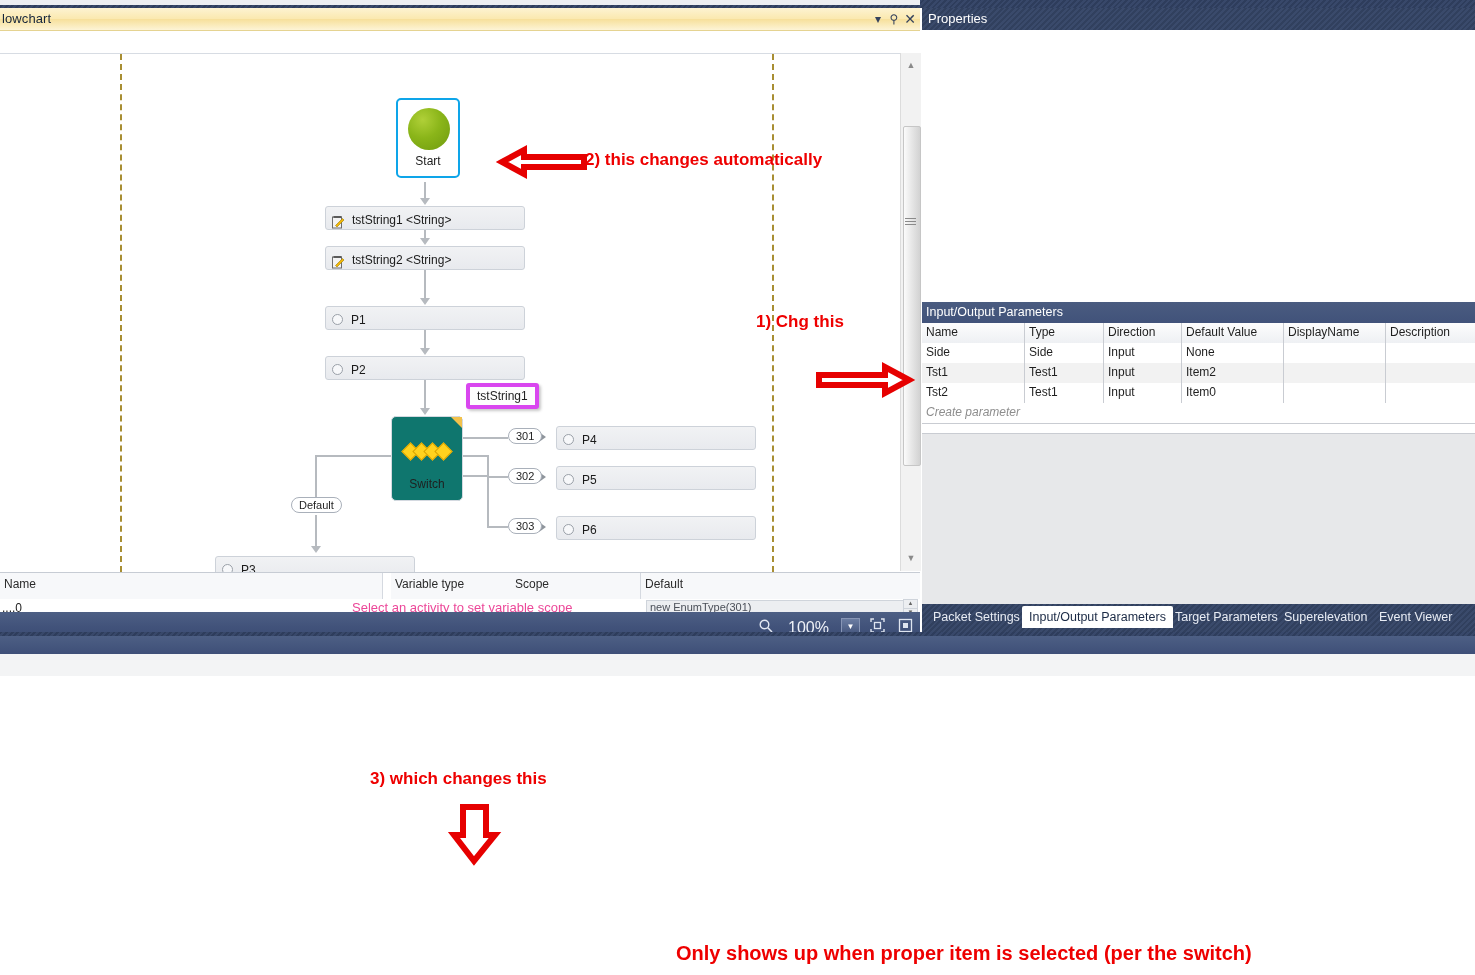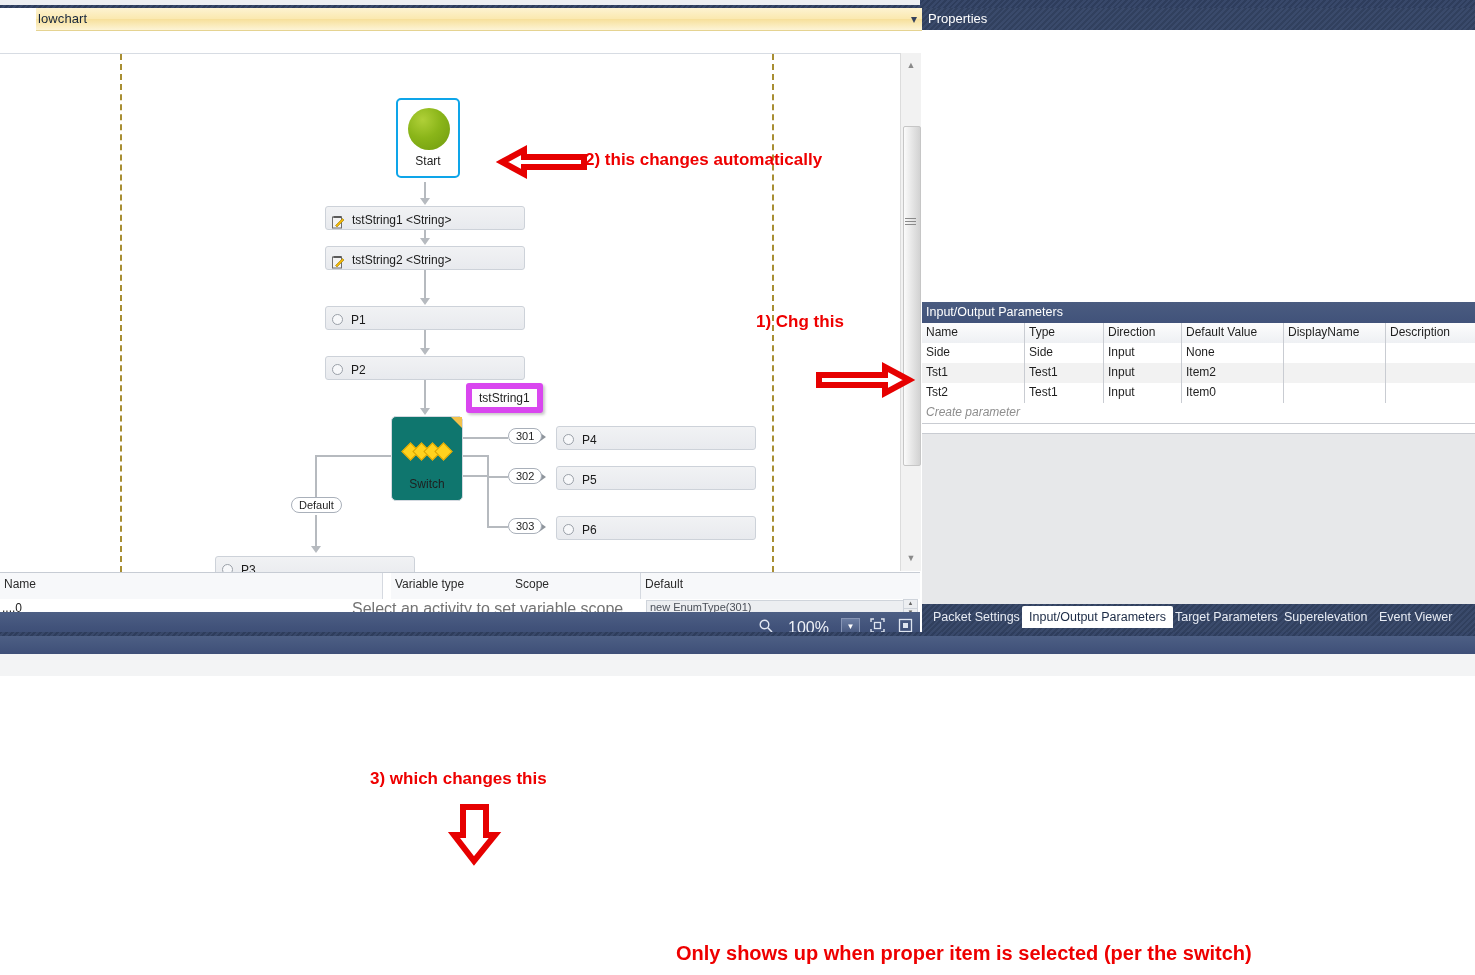--- a/index.html
+++ b/index.html
@@ -14,21 +14,21 @@
   
   #top-strip{left:0;top:0;width:1475px;height:8px;
     background:repeating-linear-gradient(135deg,#2e3d5c 0 2px,#38486a 2px 4px);}
   #top-strip-white{left:0;top:0;width:920px;height:5px;background:#eceef2;}
 
   
   #designer{left:0;top:8px;width:920px;height:600px;background:#ffffff;}
 
   #designer-titlebar{left:0;top:0;width:920px;height:22px;
      background:linear-gradient(to bottom,#fdf3d2 0%,#fbe9b0 48%,#f7e09c 52%,#fdf4d6 100%);
-     border-bottom:1px solid #e5d391;margin-left:36px;}
+     border-bottom:1px solid #e5d391;}
   #designer-title{left:2px;top:3px;font-size:13px;color:#15253c;letter-spacing:.1px;}
   .tb-btn{top:3px;width:16px;height:16px;color:#35425c;font-size:12px;
      text-align:center;line-height:16px;cursor:default;}
   #tb-dropdown{left:870px;}
   #tb-pin{left:886px;}
   #tb-close{left:902px;font-size:14px;}
 
   #breadcrumb-bar{left:0;top:22px;width:920px;height:22px;background:#ffffff;}
   #breadcrumb{left:2px;top:3px;font-size:13px;color:#26344c;}
 
@@ -66,21 +66,21 @@
 
   #switch-box{left:391px;top:362px;width:70px;height:83px;background:#0f766e;
      border:1px solid #d4d9e0;border-radius:5px;}
   #switch-corner{right:0px;top:0px;width:0;height:0;
      border-top:11px solid #f2c14b;border-left:11px solid transparent;}
   #switch-diamonds{left:0;top:28px;width:70px;text-align:center;}
   .dia{display:inline-block;width:11px;height:11px;background:#ffd21e;
      border:1px solid #d9a400;transform:rotate(45deg);margin:0 -1px;}
   #switch-label{left:0;top:60px;width:70px;text-align:center;font-size:12px;}
 
-  .tooltip{background:#fdfdfd;border:6px solid #d946ef;border-radius:3px;
+  .tooltip{background:#fdfdfd;border:4px solid #d946ef;border-radius:3px;
      font-size:12px;padding:2px 7px;box-shadow:2px 2px 3px rgba(0,0,0,.22);}
   #tt-tstString1{left:466px;top:329px;}
 
   .pill{border:1px solid #a9b0ba;border-radius:10px;background:#fff;
      font-size:11px;padding:1px 7px;text-align:center;}
   #pill-301{left:508px;top:374px;}
   #pill-302{left:508px;top:414px;}
   #pill-303{left:508px;top:464px;}
   #pill-default{left:291px;top:443px;}
 
@@ -110,21 +110,21 @@
   #var-panel{left:0;top:564px;width:920px;height:44px;background:#fff;
      border-top:1px solid #c7ccd4;}
   .vp-col{top:0;height:26px;border-right:1px solid #d5d9e0;box-sizing:border-box;
      background:#f7f8fa;font-size:12px;color:#2b2b2b;padding:4px 0 0 4px;}
   #vp-c1{left:0;width:383px;}
   #vp-c2{left:383px;width:128px;margin-left:8px;}
   #vp-c3{left:511px;width:130px;}
   #vp-c4{left:641px;width:279px;border-right:0;}
   #vp-row{left:0;top:26px;width:920px;height:18px;overflow:hidden;}
   #vp-name{left:2px;top:2px;font-size:12px;color:#222;}
-  #vp-hint{left:352px;top:1px;font-size:16px;color:#737373;}
+  #vp-hint{left:352px;top:1px;font-size:13px;color:#ec4899;}
   #vp-default{left:646px;top:1px;width:268px;height:16px;
      background:#eceef1;border:1px solid #cfd4db;font-size:11px;color:#4a4f58;
      padding-left:3px;box-sizing:border-box;overflow:hidden;}
   .vp-spin{left:903px;width:13px;height:8px;background:#eceef1;border:1px solid #cfd4db;
      font-size:6px;text-align:center;line-height:7px;color:#666;}
   #vp-sp1{top:26px;}
   #vp-sp2{top:35px;}
 
   
   #designer-status{left:0;top:604px;width:920px;height:28px;

